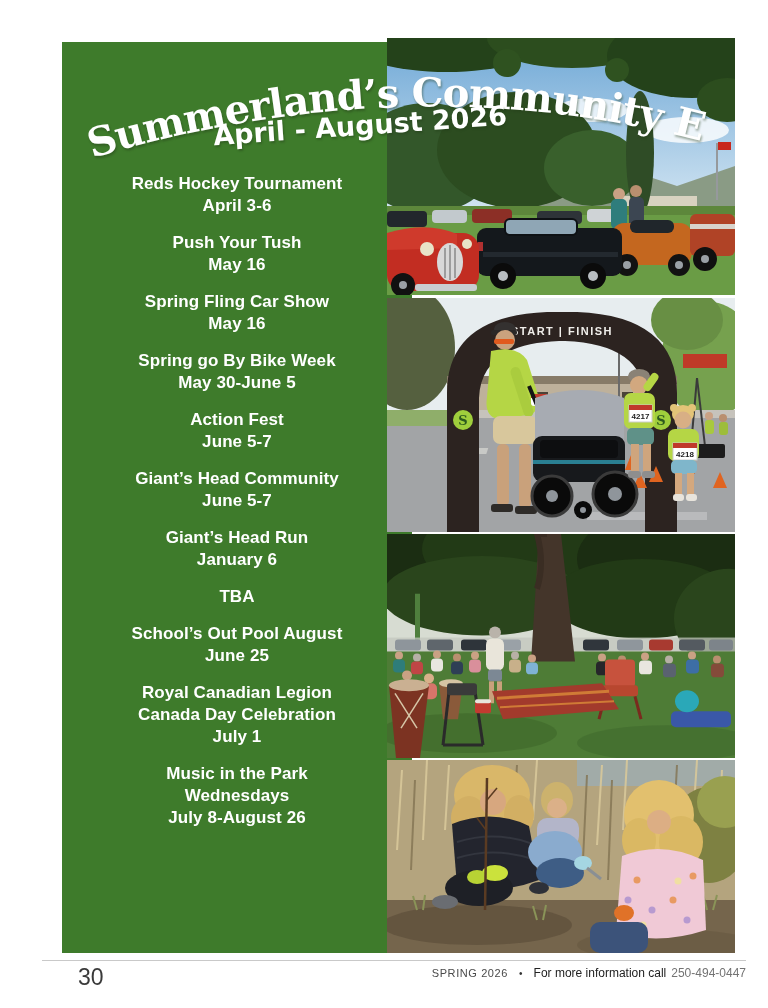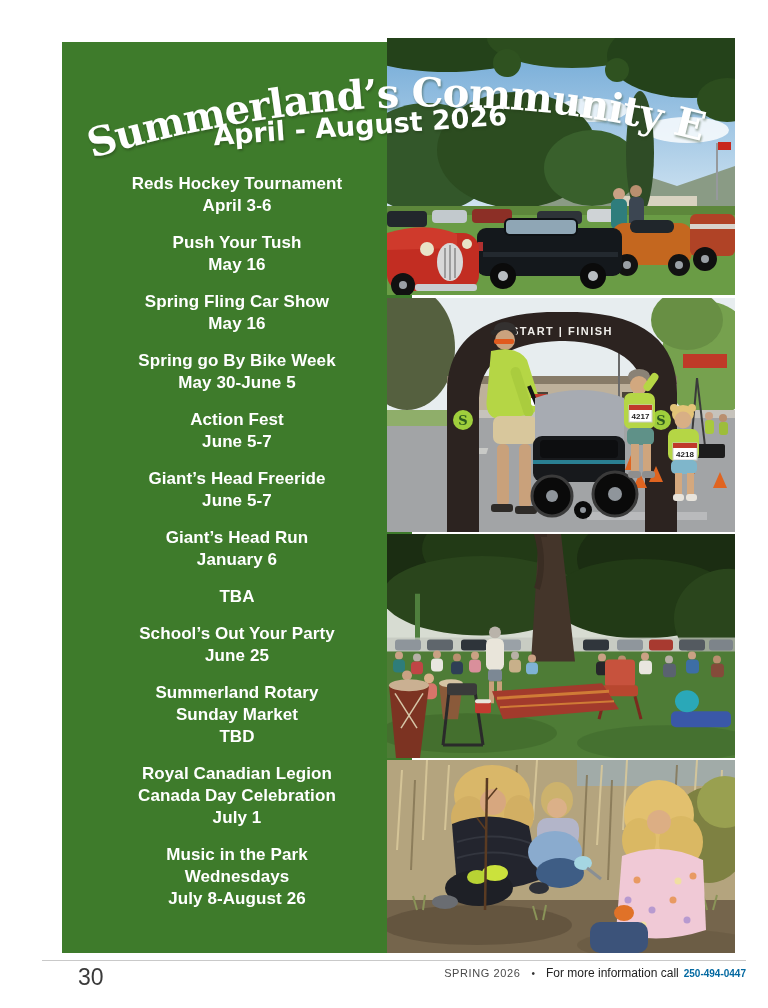--- a/index.html
+++ b/index.html
@@ -37,21 +37,21 @@
   
   .footer-rule{position:absolute;left:42px;top:960px;width:704px;height:1px;
                background:#c9c9c9;}
   .page-number{position:absolute;left:42px;top:964px;font-size:23px;
                color:#3a3a3a;margin-left:36px;}
   .footer-right{position:absolute;right:22px;top:966px;display:flex;
                 align-items:baseline;color:#222222;}
   .footer-season{font-size:11px;color:#4a4a4a;letter-spacing:.6px;}
   .footer-bullet{font-size:10px;color:#333333;margin:0 11px;}
   .footer-info{font-size:12px;color:#222222;}
-  .footer-phone{font-size:10px;font-weight:bold;color:#0369a1;margin-left:5px;}
+  .footer-phone{font-size:12px;font-weight:normal;color:#737373;margin-left:5px;}
 </style>
 </head>
 <body>
 
 <div class="page">
 
   <div class="green-panel" style="background: rgb(62, 123, 43);">
     <div class="events-list">
         <div class="event">
           <div class="event-line">Reds Hockey Tournament</div>
@@ -67,38 +67,33 @@
         </div>
         <div class="event">
           <div class="event-line">Spring go By Bike Week</div>
           <div class="event-line">May 30-June 5</div>
         </div>
         <div class="event">
           <div class="event-line">Action Fest</div>
           <div class="event-line">June 5-7</div>
         </div>
         <div class="event">
-          <div class="event-line">Giant’s Head Freeride</div>
+          <div class="event-line">Giant’s Head Community</div>
           <div class="event-line">June 5-7</div>
         </div>
         <div class="event">
           <div class="event-line">Giant’s Head Run</div>
           <div class="event-line">January 6</div>
         </div>
         <div class="event">
           <div class="event-line">TBA</div>
         </div>
         <div class="event">
-          <div class="event-line">School’s Out Your Party</div>
+          <div class="event-line">School’s Out Pool August</div>
           <div class="event-line">June 25</div>
-        </div>
-        <div class="event">
-          <div class="event-line">Summerland Rotary</div>
-          <div class="event-line">Sunday Market</div>
-          <div class="event-line">TBD</div>
         </div>
         <div class="event">
           <div class="event-line">Royal Canadian Legion</div>
           <div class="event-line">Canada Day Celebration</div>
           <div class="event-line">July 1</div>
         </div>
         <div class="event">
           <div class="event-line">Music in the Park</div>
           <div class="event-line">Wednesdays</div>
           <div class="event-line">July 8-August 26</div>

